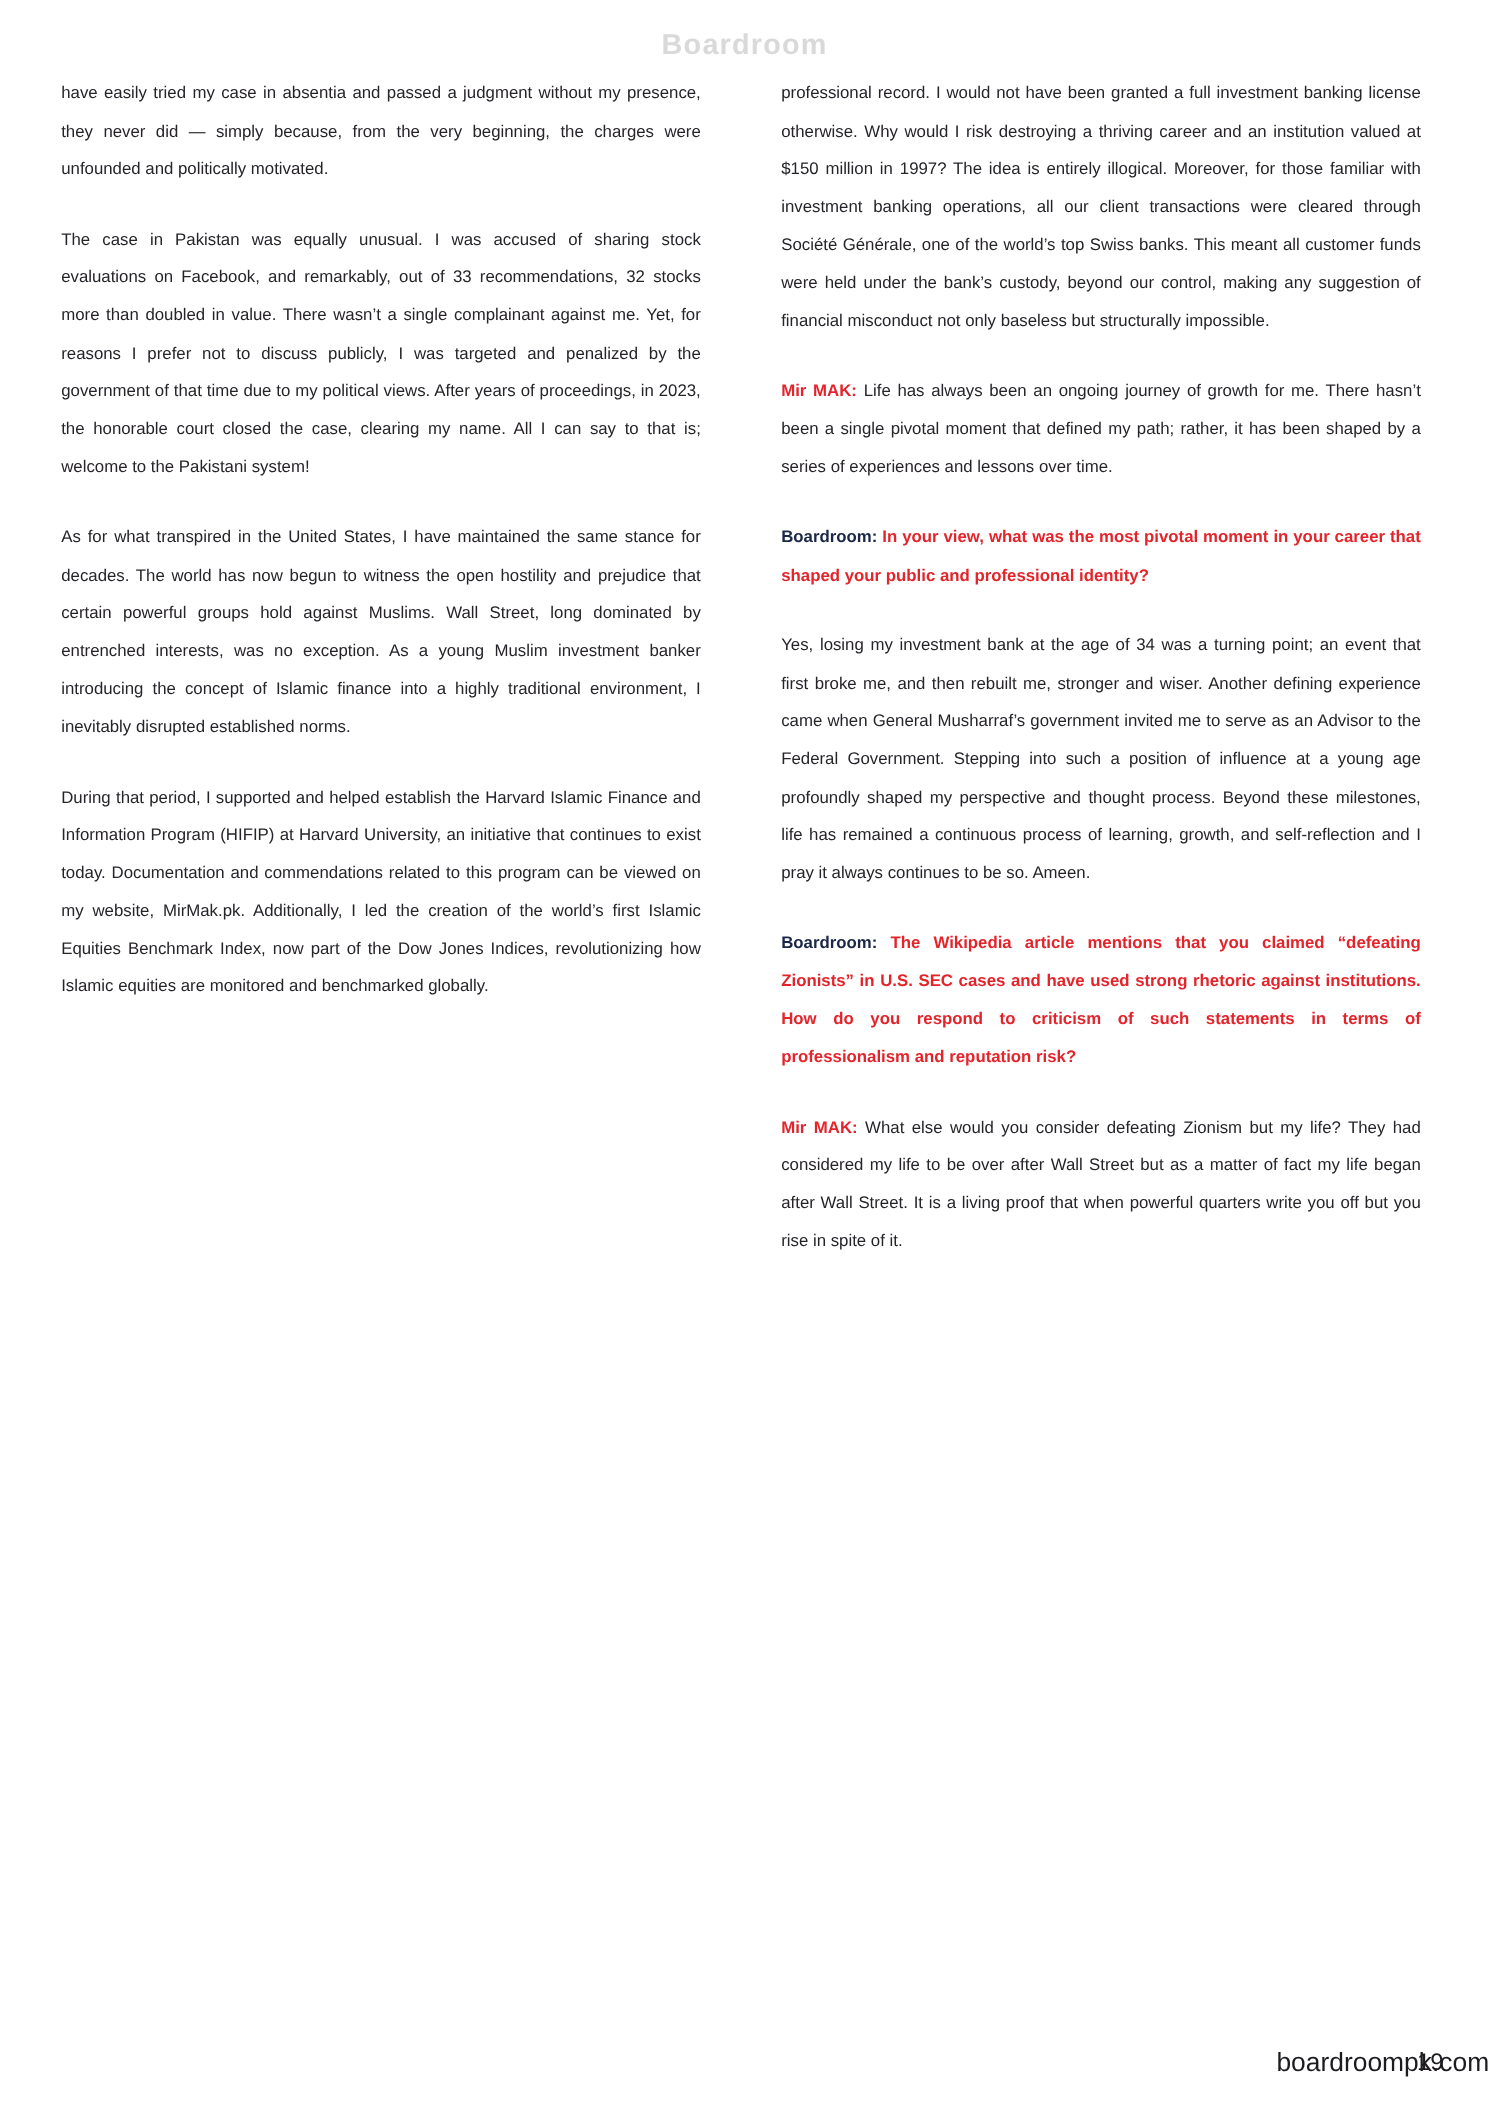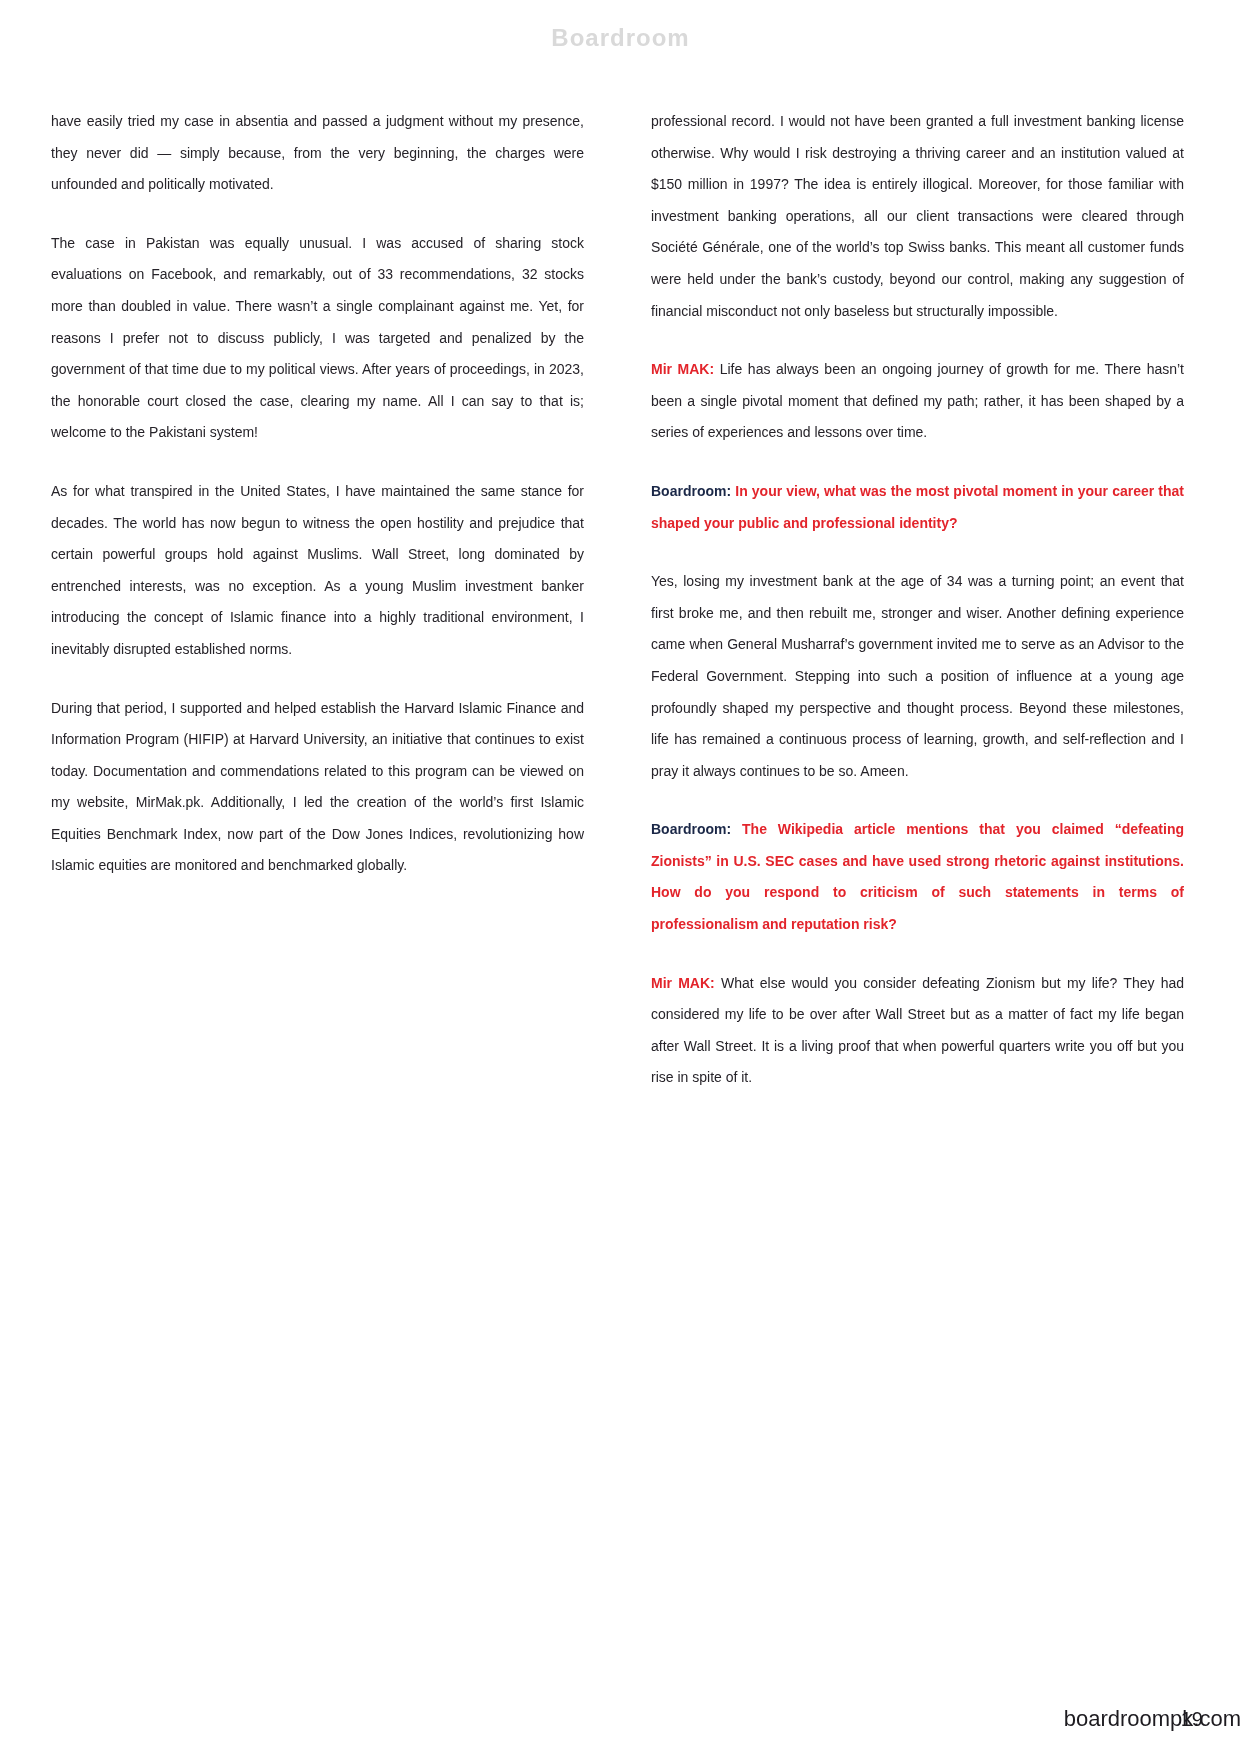--- a/index.html
+++ b/index.html
@@ -1,21 +1,21 @@
 <!DOCTYPE html>
 <html><head>
 <meta charset="utf-8">
 <style>
   :root{
     --red:#e3242b;
     --navy:#1a2747;
     --ink:#262329;
     --head-gray:#d9d9d9;
   }
-  *{margin:0;padding:0;box-sizing:border-box;gap:44px;}
+  *{margin:0;padding:0;box-sizing:border-box;}
   html,body{background:#ffffff;}
   body{
     width:1241px;
     height:1754px;
     position:relative;
     font-family:"Liberation Sans", sans-serif;
     color:var(--ink);
     overflow:hidden;
   }
   .page{

